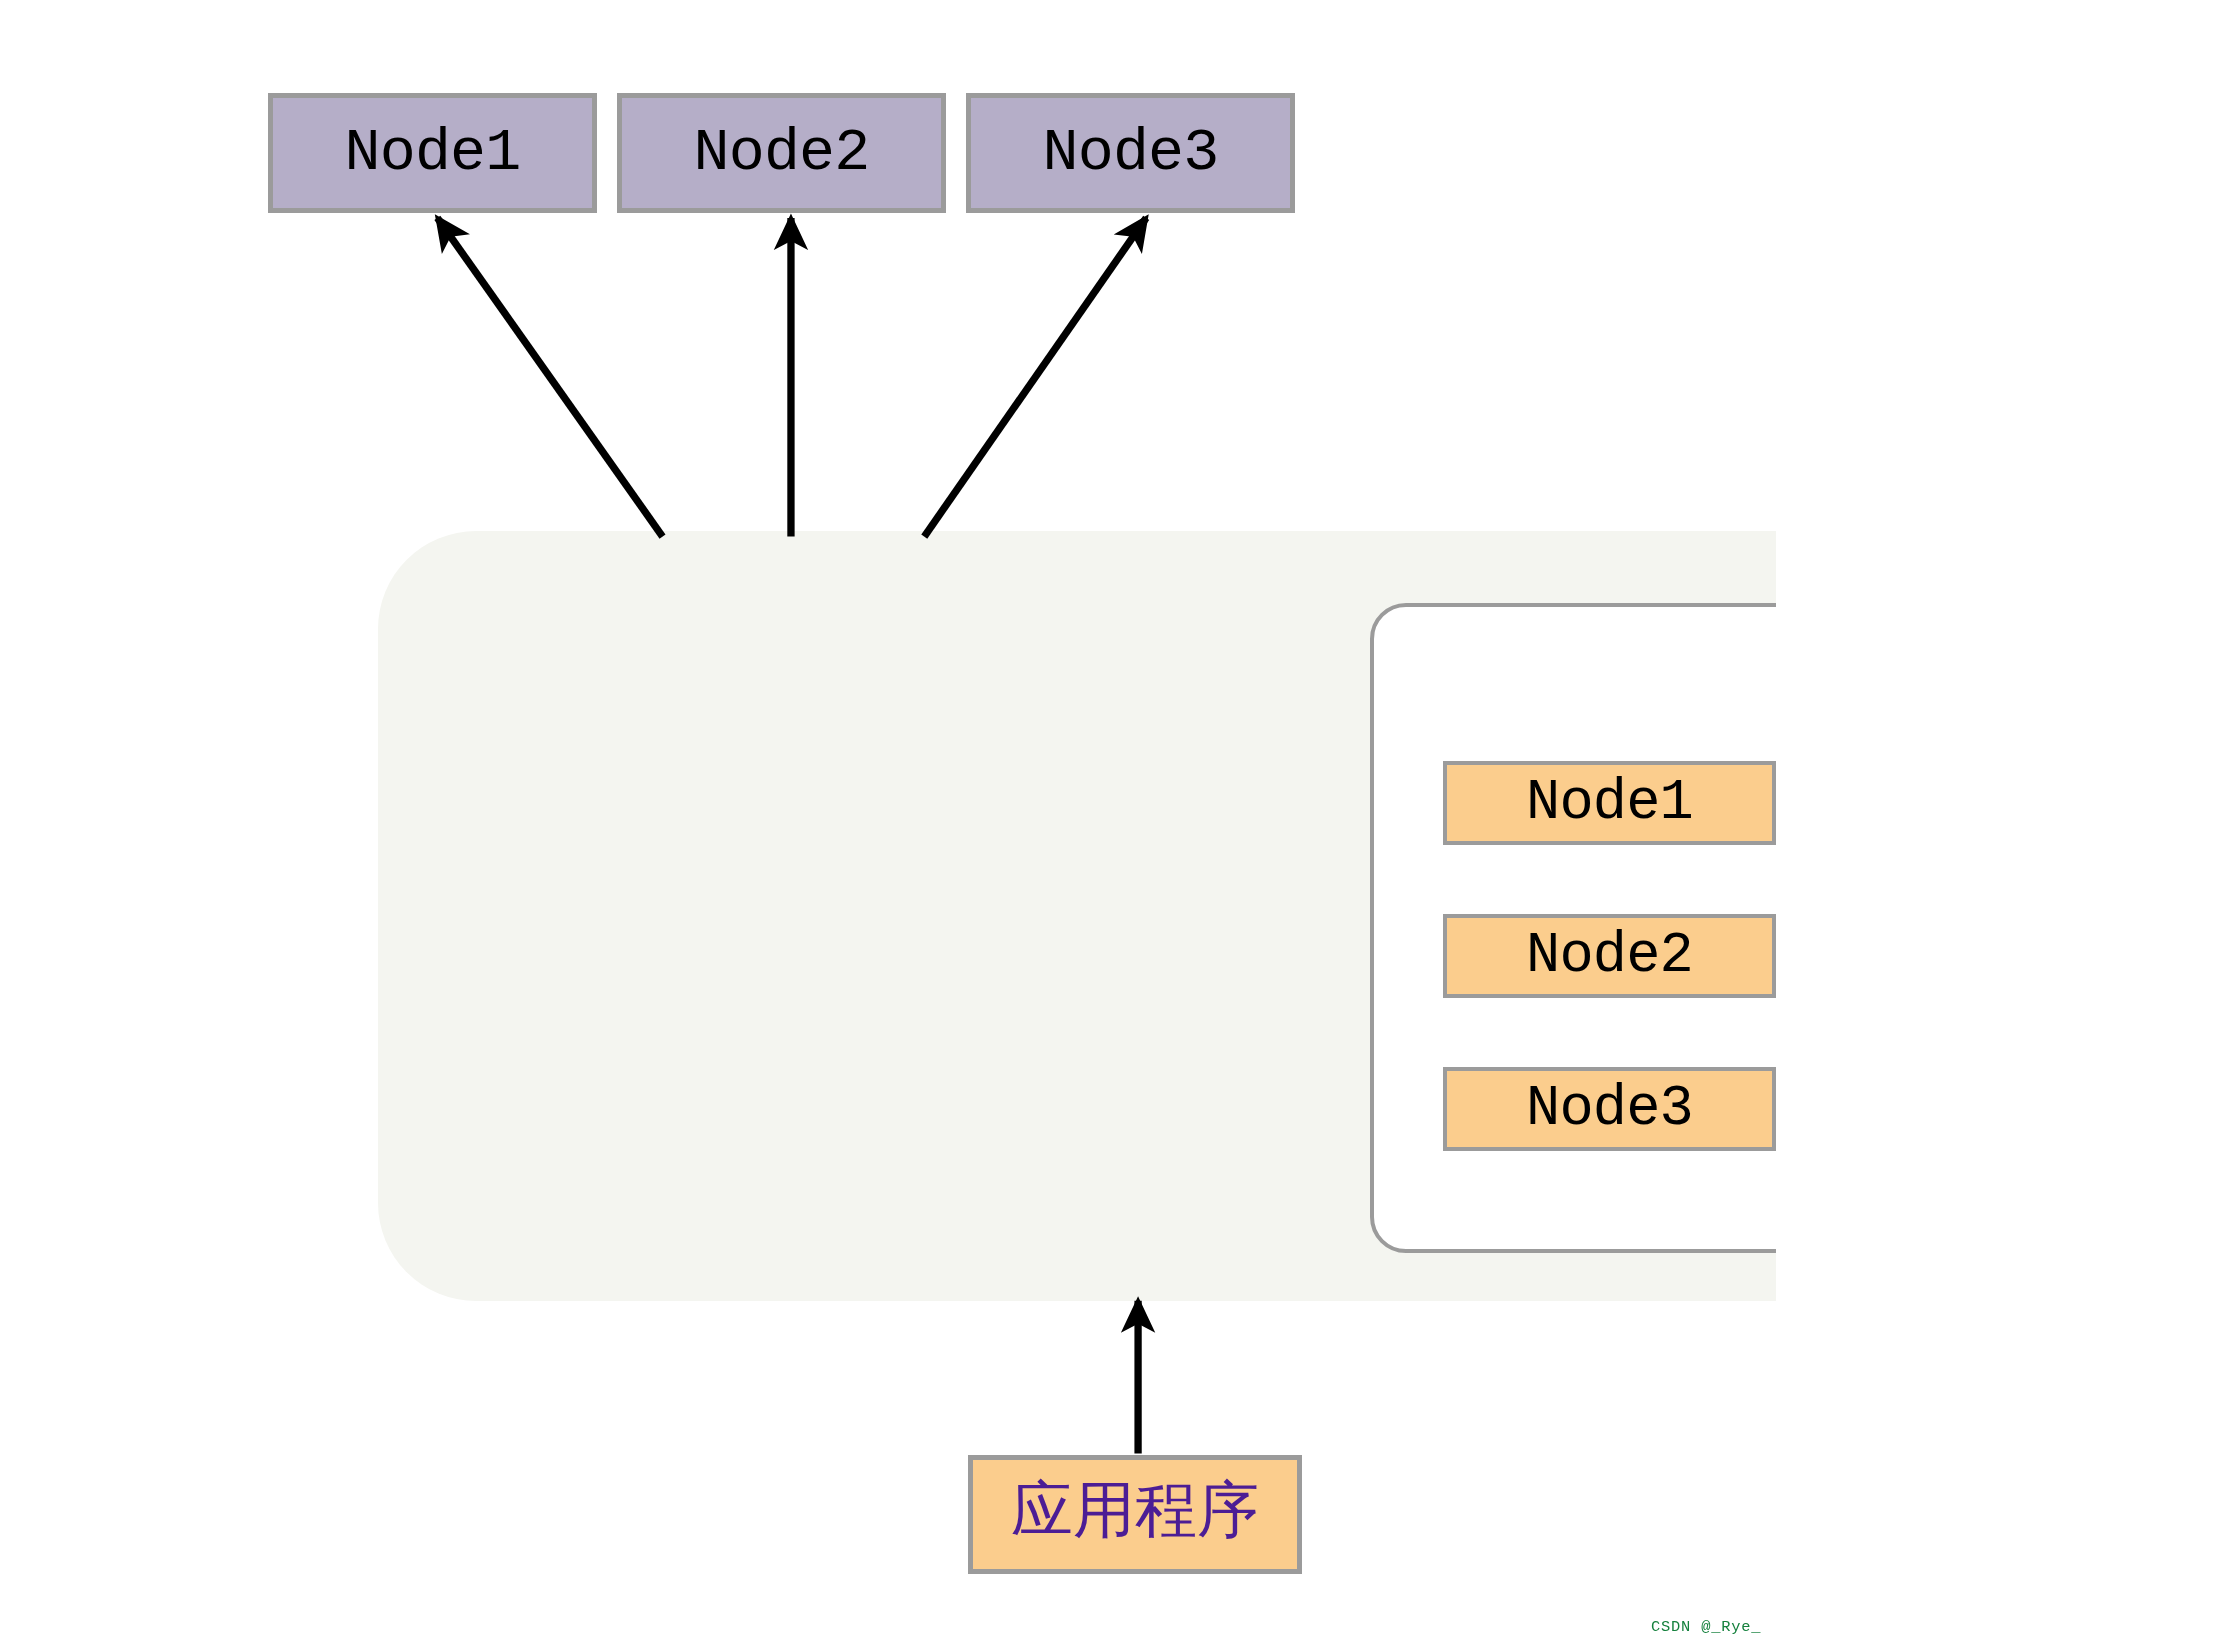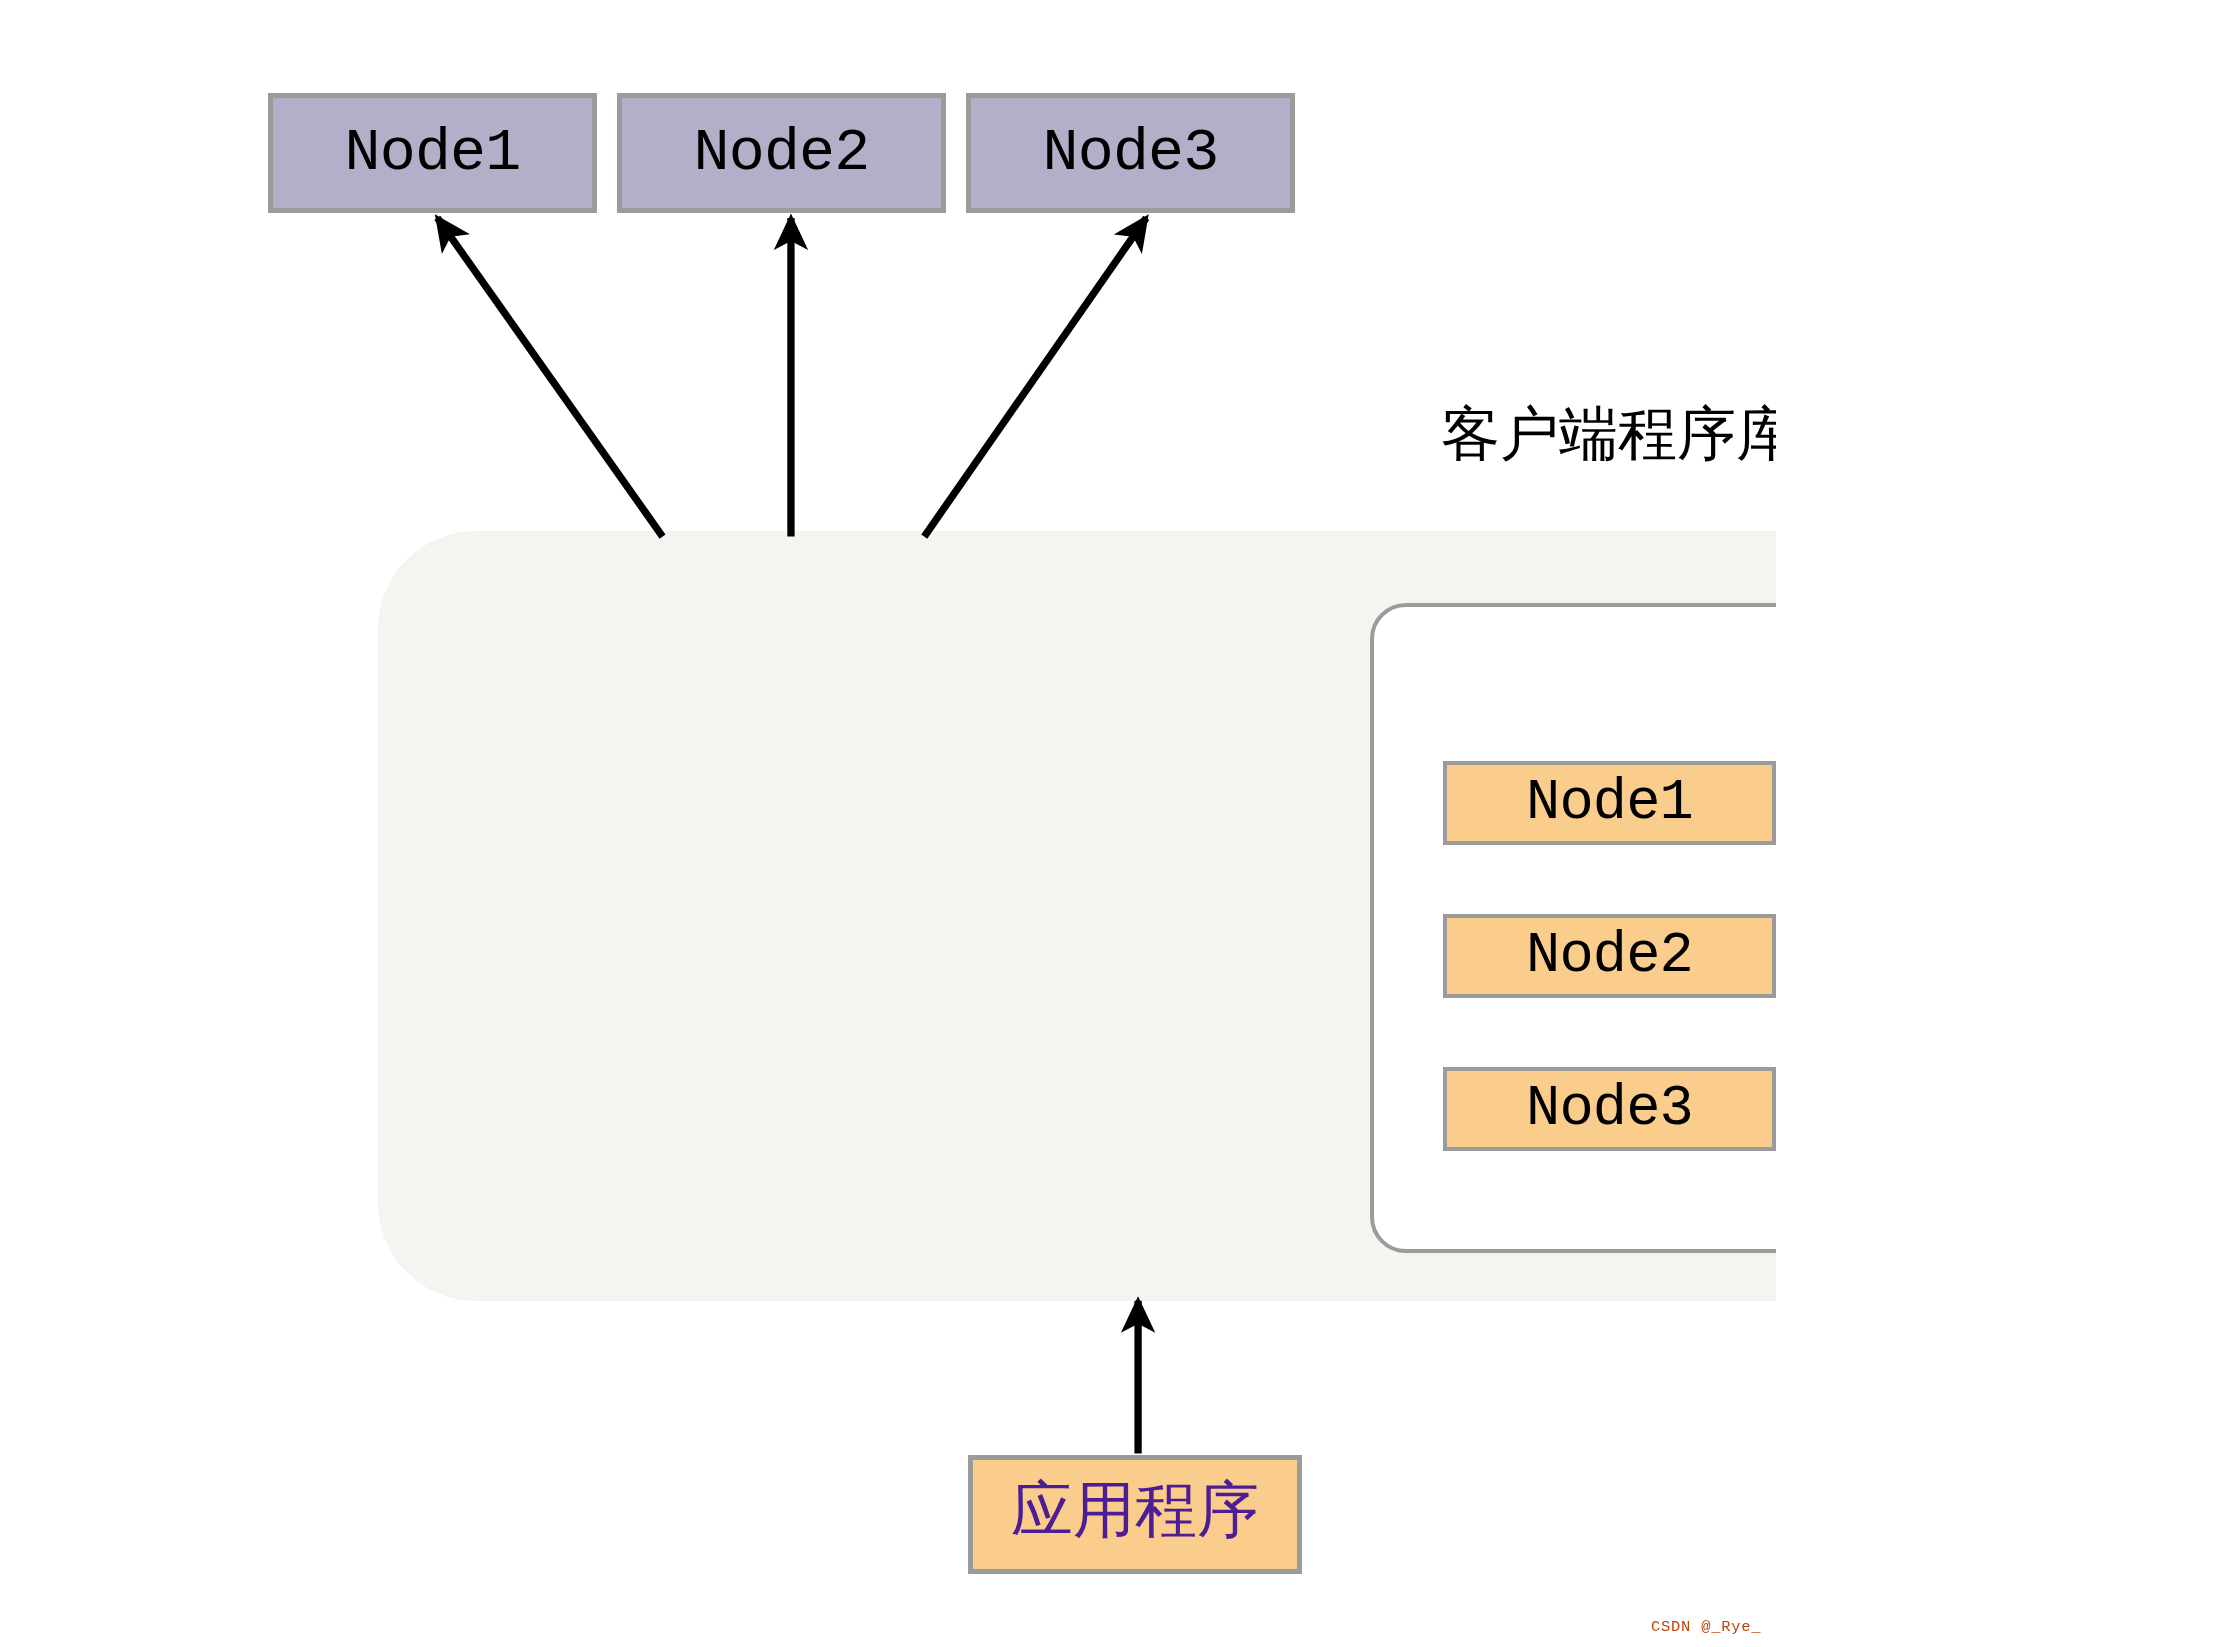--- a/index.html
+++ b/index.html
@@ -145,41 +145,40 @@
     height: 1647px;
     pointer-events: none;
   }
 
   
   #watermark {
     position: absolute;
     right: 14.6px;
     bottom: 11.4px;
     font-size: 15.4px;
-    color: #c2410c;
+    color: #15803d;
     letter-spacing: 0.8px;
     white-space: nowrap;
   }
 </style>
 </head>
 <body>
 
 <div id="canvas">
 
   <div class="node-top" id="node-top-1">
     <span>Node1</span>
   </div>
   <div class="node-top" id="node-top-2">
     <span>Node2</span>
   </div>
   <div class="node-top" id="node-top-3">
     <span>Node3</span>
   </div>
 
-  <div id="client-library-label">客户端程序库</div>
 
   <div id="client-library"></div>
 
 
   <div id="server-list-panel">
     <div class="server-node" id="server-node-1">
       <span>Node1</span>
     </div>
     <div class="server-node" id="server-node-2">
       <span>Node2</span>

